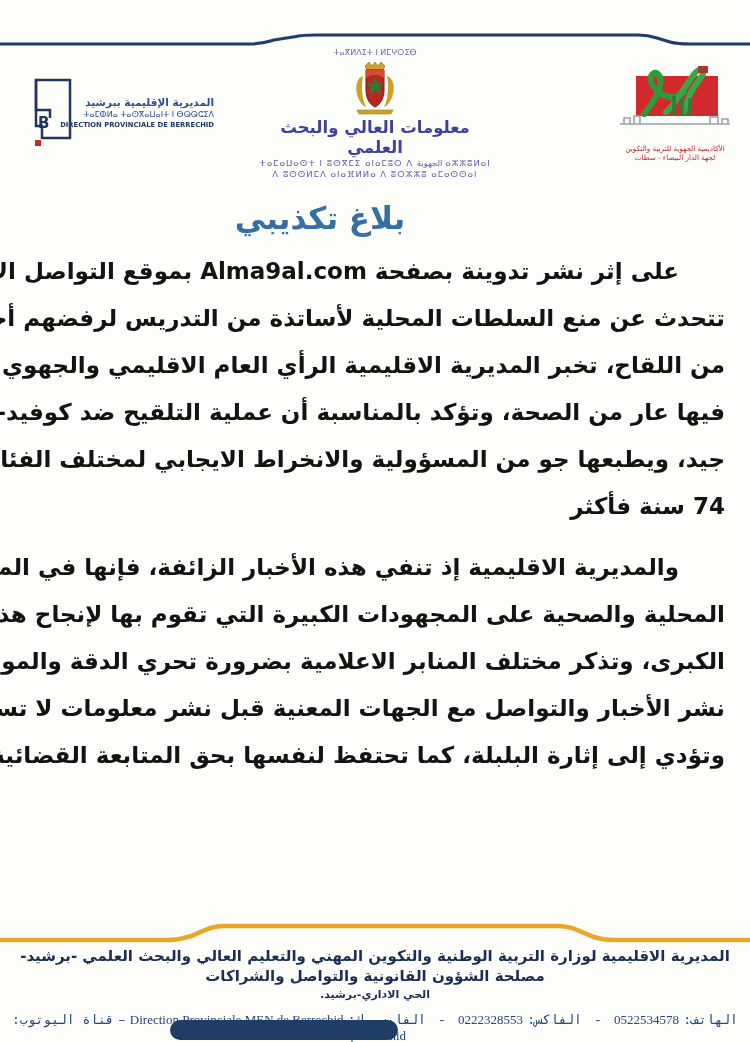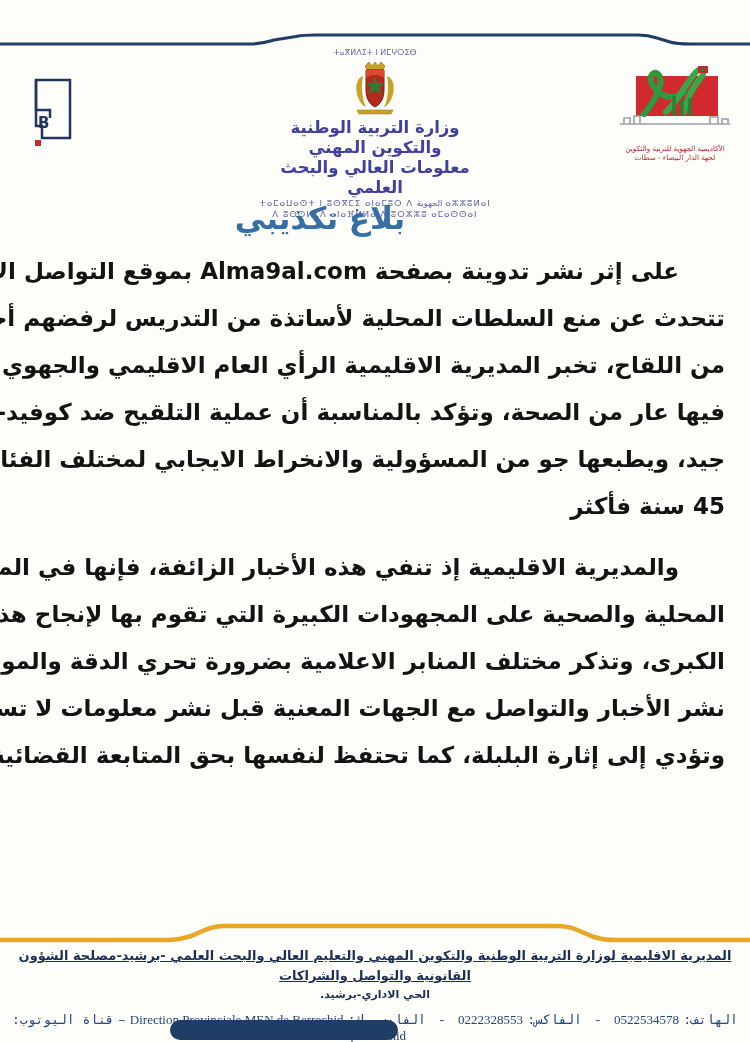--- a/index.html
+++ b/index.html
@@ -57,21 +57,21 @@
     height: 47px; line-height: 47px;
     text-align: justify; text-align-last: justify;
     white-space: nowrap;
   }
   .line.indent { padding-right: 46px; }
   .line.short { text-align-last: right; }
   .para2 { margin-top: 14px; }
 
   
   .footer { position: absolute; top: 946px; left: 0; width: 750px; text-align: center; direction: rtl; }
-  .footer-l1 { color: #1c2e55; font-size: 13px; font-weight: bold; line-height: 20px; text-decoration: underline; }
+  .footer-l1 { color: #1c2e55; font-size: 15px; font-weight: bold; line-height: 20px; }
   .footer-l2 { color: #1c2e55; font-size: 11px; font-weight: bold; line-height: 18px; }
   .contact { margin-top: 8px; color: #27477c; font-size: 13px; direction: rtl; }
   .contact span { unicode-bidi: embed; font-family: Liberation Mono, monospace; }
   .contact .latin { direction: ltr; font-family: "Liberation Serif", "DejaVu Serif", serif; }
   .contact .sep { padding: 0 8px; }
 </style>
 </head>
 <body>
 
 <div class="page">
@@ -82,34 +82,38 @@
 
   <div class="header">
 
     <div class="left-block">
       <svg class="left-logo-svg" width="52" height="72" viewBox="0 0 52 72">
         <path d="M10,4 H44 V62 H16 V50 H10 Z" fill="none" stroke="#24355c" stroke-width="2.5"></path>
         <path d="M10,4 V34 H24 V42" fill="none" stroke="#24355c" stroke-width="2.5"></path>
         <text x="12" y="52" font-size="15" font-weight="bold" fill="#24355c" font-family="DejaVu Sans, sans-serif">B</text>
         <rect x="9" y="64" width="6" height="6" fill="#c4292c"></rect>
       </svg>
+      <div class="left-texts">
+        <div class="left-ar">المديرية الإقليمية ببرشيد</div>
+        <div class="left-tif">ⵜⴰⵎⵀⵍⴰ ⵜⴰⵙⴳⴰⵡⴰⵏⵜ ⵏ ⴱⵕⵕⵛⵉⴷ</div>
+        <div class="left-fr">DIRECTION PROVINCIALE DE BERRECHID</div>
+      </div>
     </div>
 
     <div class="center-block">
       <div class="kingdom-tif">ⵜⴰⴳⵍⴷⵉⵜ ⵏ ⵍⵎⵖⵔⵉⴱ</div>
       <svg class="coa" width="52" height="56" viewBox="0 0 52 56">
         <path d="M16,6 L20,2 L23,6 L26,2 L29,6 L32,2 L36,6 L34,10 H18 Z" fill="#c9a227" stroke="#8a6d1d" stroke-width="0.6"></path>
         <path d="M17,10 H35 V30 C35,40 30,45 26,47 C22,45 17,40 17,30 Z" fill="#b5271f" stroke="#7d1a14" stroke-width="1"></path>
         <path d="M17,10 H35 V18 C30,14 22,14 17,18 Z" fill="#d94b31"></path>
         <path d="M26,16 L28.4,23.2 L36,23.2 L29.8,27.6 L32.2,34.8 L26,30.4 L19.8,34.8 L22.2,27.6 L16,23.2 L23.6,23.2 Z" fill="#2e7d32"></path>
         <path d="M14,16 C8,18 6,26 8,34 C10,42 14,46 17,47 C13,40 12,26 14,16 Z" fill="#c9a227"></path>
         <path d="M38,16 C44,18 46,26 44,34 C42,42 38,46 35,47 C39,40 40,26 38,16 Z" fill="#c9a227"></path>
         <path d="M8,50 H44 L42,54 H10 Z" fill="#c9a227" stroke="#8a6d1d" stroke-width="0.5"></path>
       </svg>
-      <div class="ministry-l1">وزارة التربية الوطنية والتكوين المهني</div>
       <div class="ministry-l2">معلومات العالي والبحث العلمي</div>
       <div class="ministry-tif">ⵜⴰⵎⴰⵡⴰⵙⵜ ⵏ ⵓⵙⴳⵎⵉ ⴰⵏⴰⵎⵓⵔ ⴷ الجهوية ⴰⵣⵣⵓⵍⴰⵏ</div>
       <div class="ministry-tif">ⴷ ⵓⵙⵙⵍⵎⴷ ⴰⵏⴰⴼⵍⵍⴰ ⴷ ⵓⵔⵣⵣⵓ ⴰⵎⴰⵙⵙⴰⵏ</div>
     </div>
 
     <div class="right-block">
       <svg width="122" height="78" viewBox="0 0 122 78">
         <rect x="22" y="14" width="82" height="40" fill="#d1292d"></rect>
         <path d="M30,52 C40,40 52,20 44,12 C40,8 34,14 38,22 C44,34 60,40 70,30" fill="none" stroke="#2e9a3e" stroke-width="6" stroke-linecap="round"></path>
         <path d="M52,50 C62,42 70,24 82,10 C86,6 92,8 88,14 C78,26 72,40 70,50" fill="none" stroke="#37a847" stroke-width="6" stroke-linecap="round"></path>
@@ -124,21 +128,21 @@
   </div>
 
   <div class="doc-title">بلاغ تكذيبي</div>
 
   <div class="body-text">
     <div class="line indent">على إثر نشر تدوينة بصفحة Alma9al.com بموقع التواصل الإجتماعي "فايسبوك"،</div>
     <div class="line">تتحدث عن منع السلطات المحلية لأساتذة من التدريس لرفضهم أخذ الجرعة الأولى</div>
     <div class="line">من اللقاح، تخبر المديرية الاقليمية الرأي العام الاقليمي والجهوي والوطني أن ما جاء</div>
     <div class="line">فيها عار من الصحة، وتؤكد بالمناسبة أن عملية التلقيح ضد كوفيد-19 تسير بشكل</div>
     <div class="line">جيد، ويطبعها جو من المسؤولية والانخراط الايجابي لمختلف الفئات البالغة من العمر</div>
-    <div class="line short">45 سنة فأكثر</div>
+    <div class="line short">74 سنة فأكثر</div>
 
     <div class="para2">
       <div class="line indent">والمديرية الاقليمية إذ تنفي هذه الأخبار الزائفة، فإنها في المقابل تشكر السلطات</div>
       <div class="line">المحلية والصحية على المجهودات الكبيرة التي تقوم بها لإنجاح هذه المحطة</div>
       <div class="line">الكبرى، وتذكر مختلف المنابر الاعلامية بضرورة تحري الدقة والموضوعية في</div>
       <div class="line">نشر الأخبار والتواصل مع الجهات المعنية قبل نشر معلومات لا تستند إلى أية حقائق</div>
       <div class="line short">وتؤدي إلى إثارة البلبلة، كما تحتفظ لنفسها بحق المتابعة القضائية.</div>
     </div>
   </div>
 

